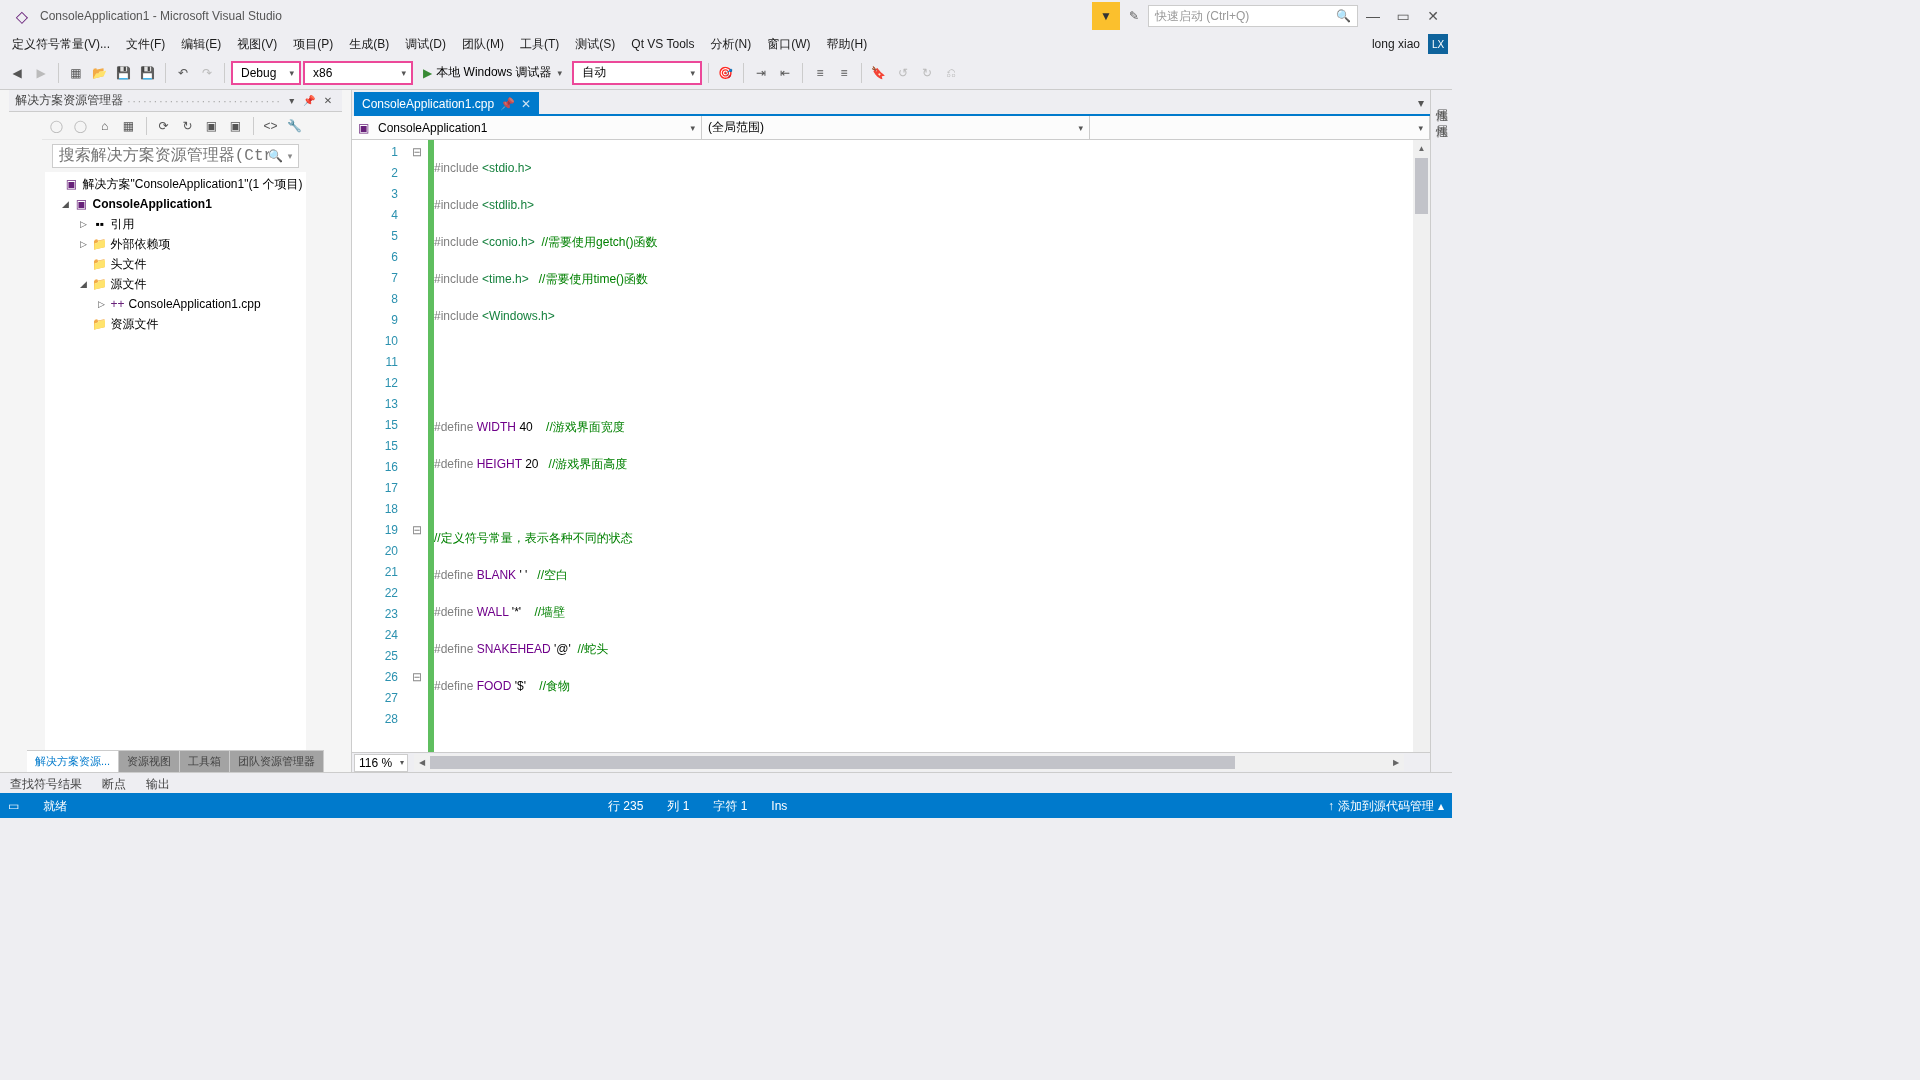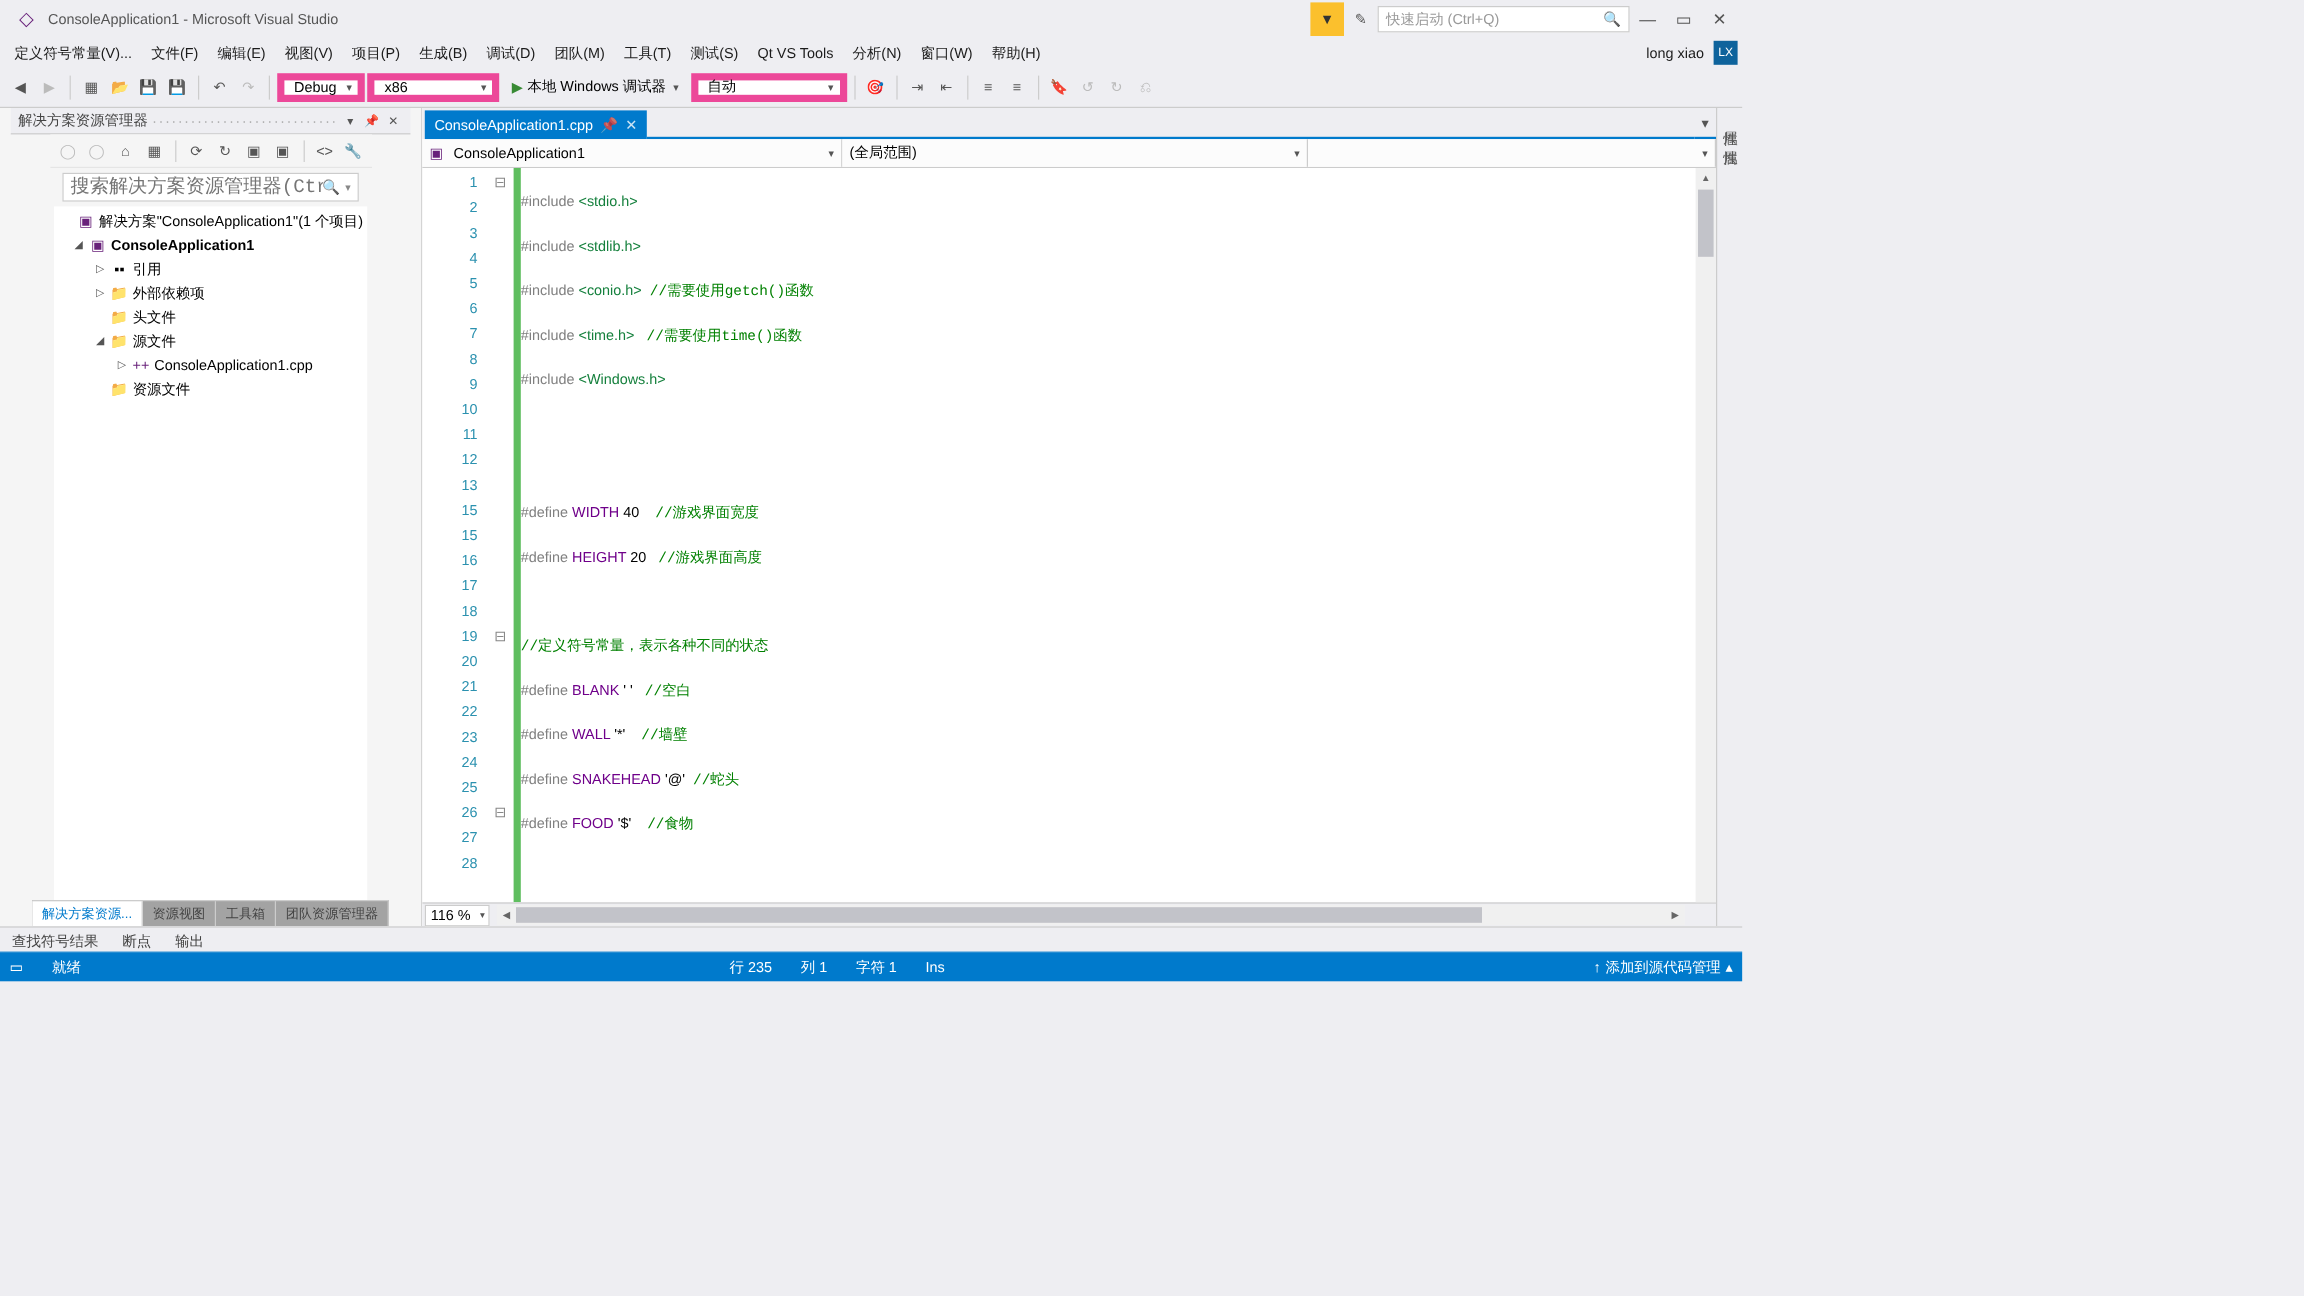--- a/index.html
+++ b/index.html
@@ -19,21 +19,21 @@
 .menubar { height: 24px; display: flex; align-items: center; padding: 0 4px; background: #eeeef2; }
 .menubar .mitem { padding: 3px 8px; cursor: default; color: #1b1b1b; }
 .menubar .spacer { flex: 1; }
 .menubar .user { color: #1b1b1b; padding-right: 4px; }
 .menubar .user-badge { width: 20px; height: 20px; background: #0e639c; color: #fff; display: flex; align-items: center; justify-content: center; font-size: 10px; margin-left: 4px; }
 
 
 .toolbar { height: 34px; display: flex; align-items: center; background: #eeeef2; padding: 0 6px; border-bottom: 1px solid #ccc; gap: 2px; }
 .toolbar .tbtn { width: 22px; height: 22px; display: flex; align-items: center; justify-content: center; color: #555; position: relative; }
 .toolbar .sep { width: 1px; height: 20px; background: #ccc; margin: 0 4px; }
-.toolbar .combo { background: #fff; border: 6px solid #ec4899; height: 24px; padding: 0 18px 0 8px; display: flex; align-items: center; position: relative; min-width: 70px; }
+.toolbar .combo { background: #fff; border: 2px solid #ec4899; height: 24px; padding: 0 18px 0 8px; display: flex; align-items: center; position: relative; min-width: 70px; }
 .toolbar .combo::after { content: "▾"; position: absolute; right: 5px; color: #555; font-size: 9px; }
 .toolbar .run { display: flex; align-items: center; gap: 4px; padding: 0 8px; }
 .toolbar .run .tri { color: #388a34; }
 
 
 .main { flex: 1; display: flex; overflow: hidden; }
 
 
 .solexp { width: 352px; background: #f5f5f5; display: flex; flex-direction: column; border-right: 1px solid #ccc; align-items: center; }
 .solexp .panel-title { height: 22px; background: #eeeef2; border-bottom: 1px solid #ccc; display: flex; align-items: center; padding: 0 6px; color: #444; }
@@ -77,21 +77,21 @@
 .gutter div { height: 21px; line-height: 21px; padding-right: 12px; }
 .fold { width: 14px; color: #888; font-family: Consolas, monospace; font-size: 10px; padding-top: 2px; }
 .fold div { height: 21px; line-height: 21px; text-align: center; }
 .code { flex: 1; font-family: Consolas, "Courier New", monospace; font-size: 14px; padding-top: 2px; white-space: pre; overflow: hidden; }
 .code .line { height: 21px; line-height: 21px; }
 .vscr { width: 17px; background: #f0f0f0; position: relative; }
 .vscr .thumb { position: absolute; top: 18px; left: 2px; right: 2px; height: 56px; background: #c2c3c9; }
 .vscr .arrow-up { height: 16px; display: flex; align-items: center; justify-content: center; color: #666; font-size: 8px; }
 .code .inc { color: #808080; }
 .code .hdr { color: #15803d; }
-.code .cmt { color: #008000; font-family: Liberation Mono, monospace; }
+.code .cmt { color: #008000; }
 .code .mac { color: #6f008a; }
 .code .num { color: #000; }
 
 .right-strips { width: 22px; background: #eeeef2; border-left: 1px solid #ccc; display: flex; flex-direction: column; align-items: center; gap: 8px; padding-top: 6px; }
 .right-strips .vs { writing-mode: vertical-rl; color: #555; padding: 4px 0; }
 
 
 .editor-footer { height: 20px; display: flex; align-items: center; background: #eeeef2; border-top: 1px solid #ccc; gap: 6px; padding-right: 6px; }
 .editor-footer .zoom { width: 54px; border: 1px solid #ccc; background: #fff; height: 18px; font-size: 11px; display: flex; align-items: center; padding: 0 4px; margin-left: 2px; position: relative; }
 .editor-footer .zoom::after { content: "▾"; position: absolute; right: 3px; color: #555; font-size: 8px; }

